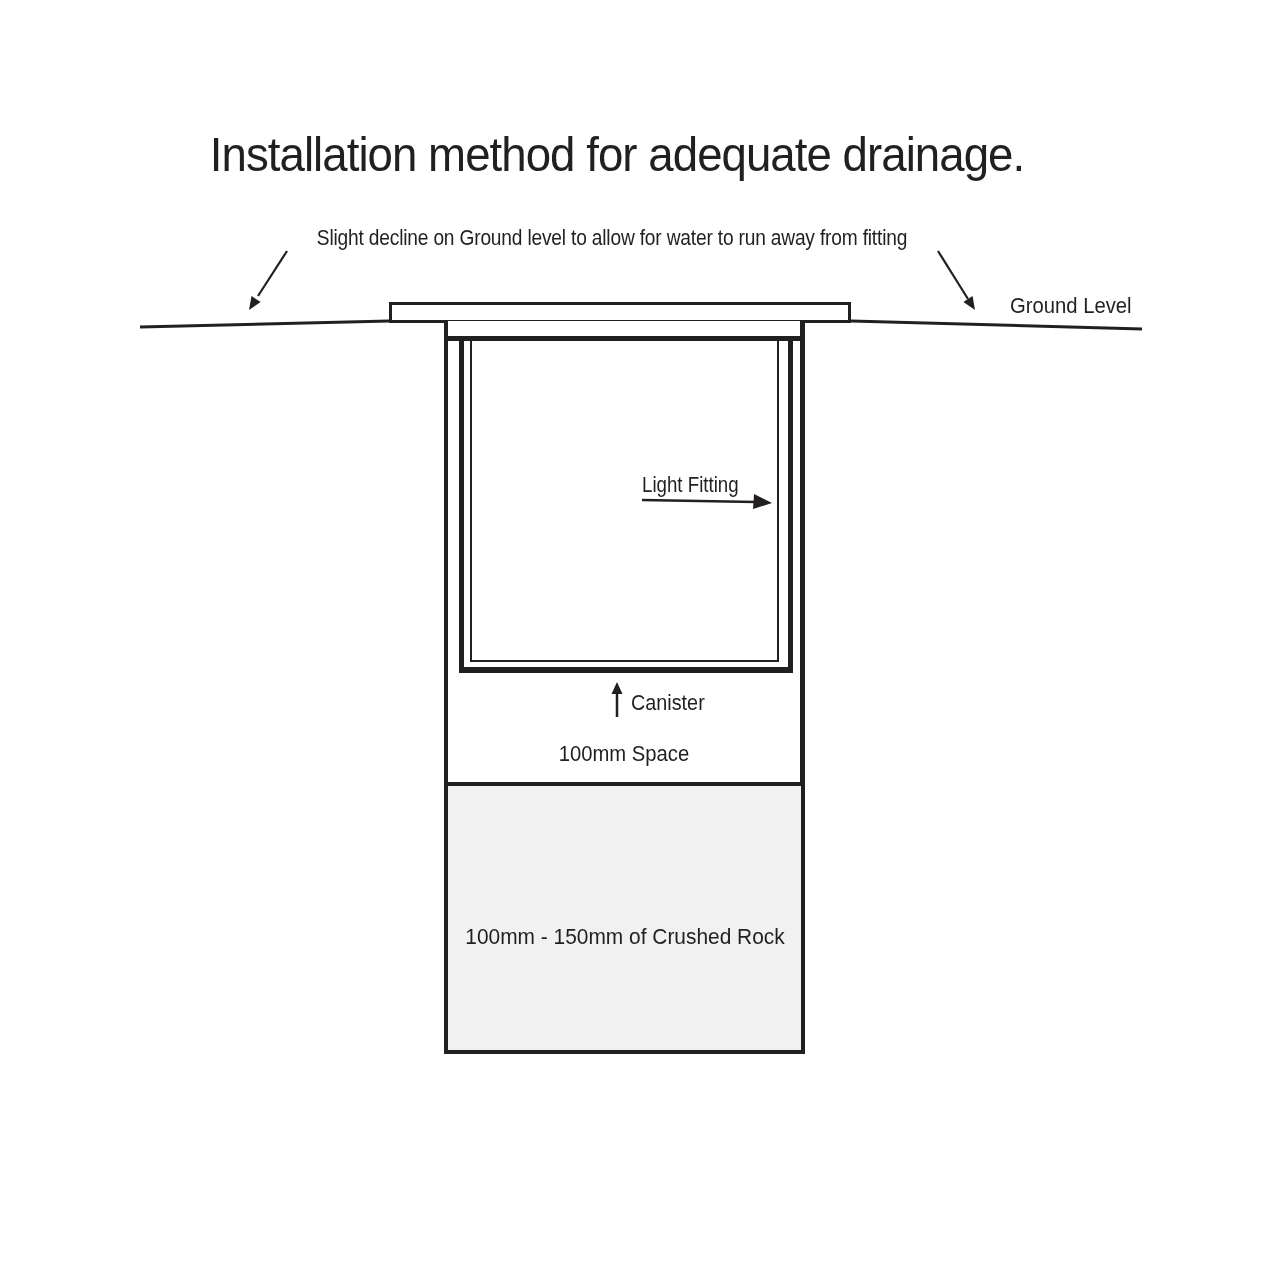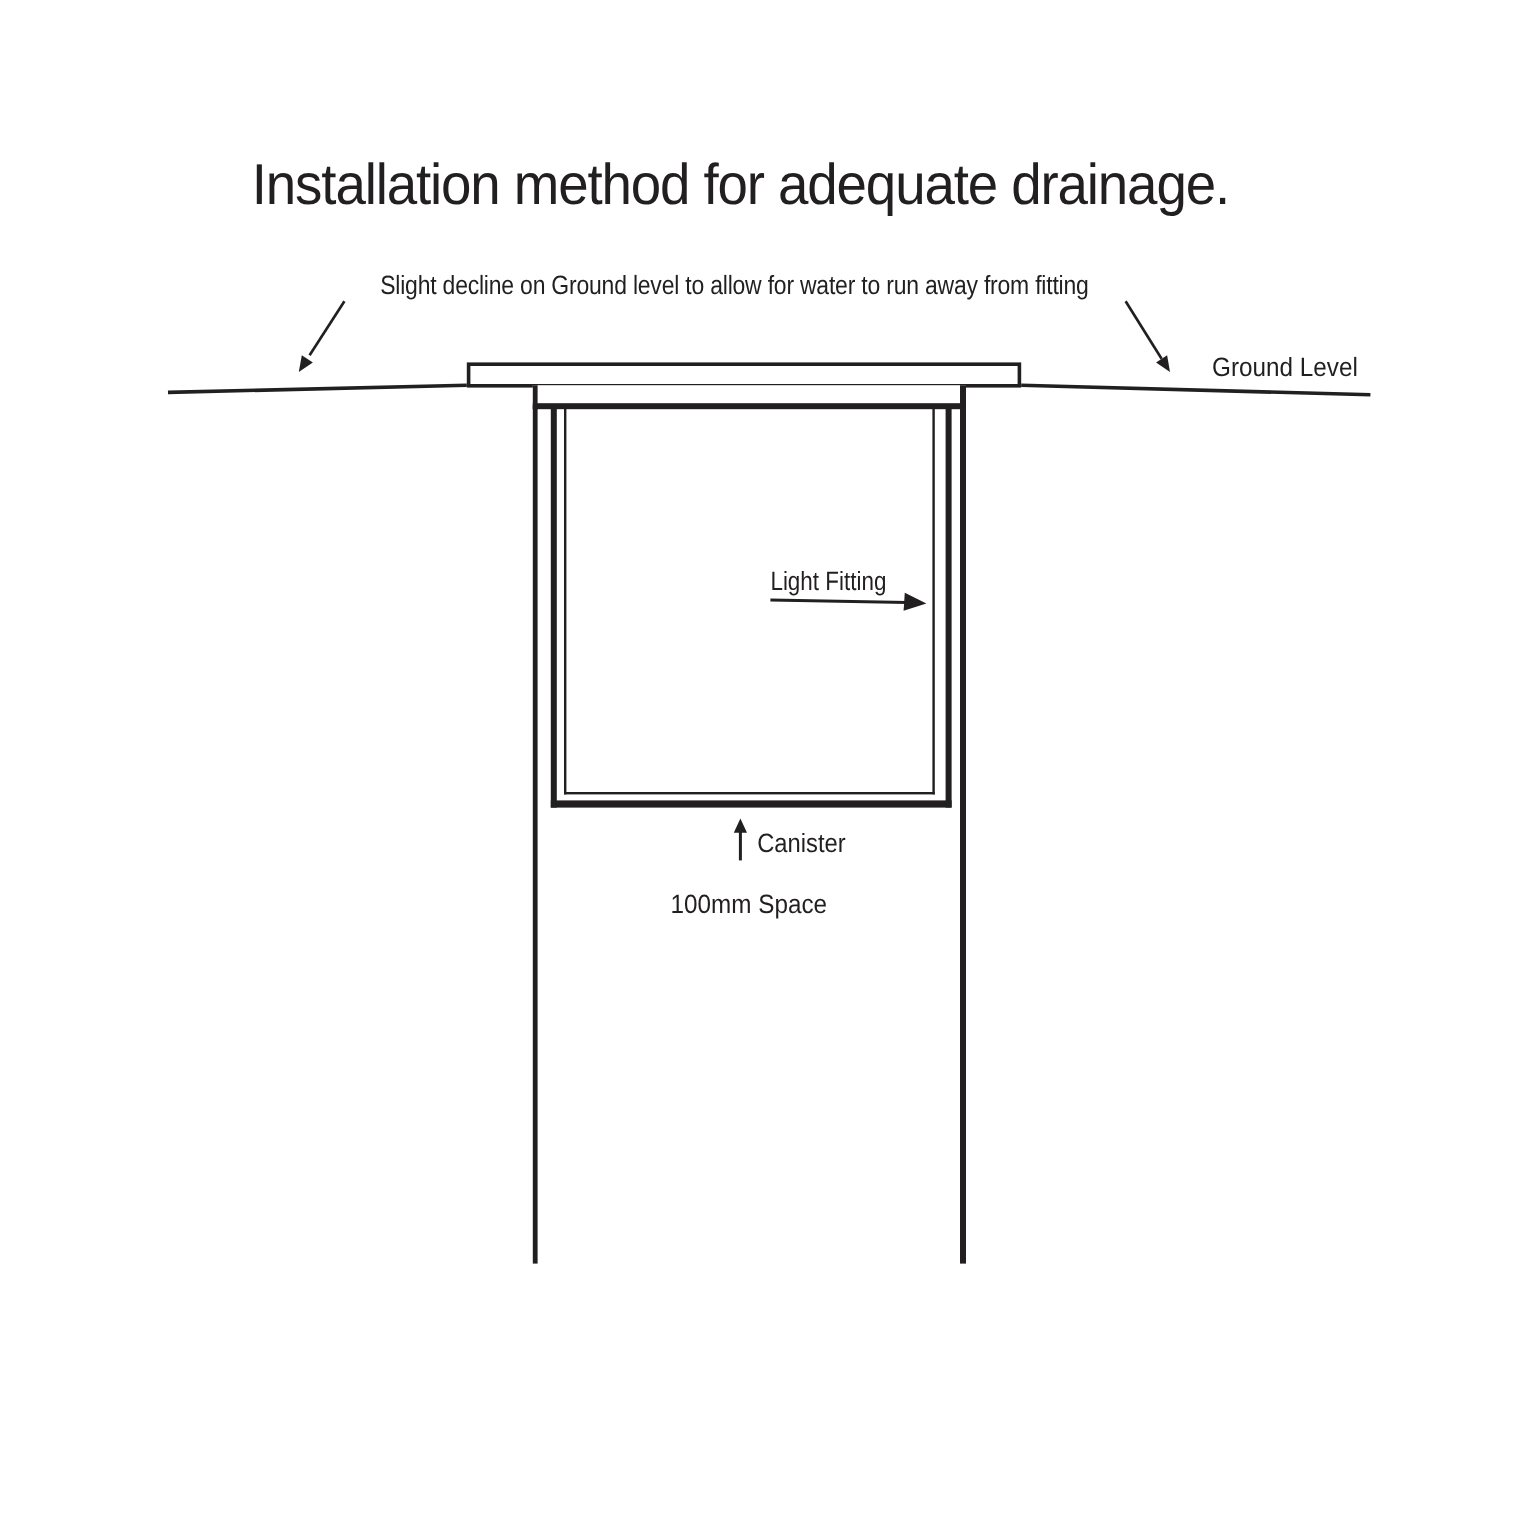--- a/index.html
+++ b/index.html
@@ -99,20 +99,23 @@
   <div class="lbl title">Installation method for adequate drainage.</div>
 
   <div class="lbl note">Slight decline on Ground level to allow for water to run away from fitting</div>
 
   <div class="flange"></div>
   <div class="rim"></div>
   <div class="pit"></div>
   <div class="canister-box"></div>
   <div class="fitting-box"></div>
 
+  <div class="rock">
+    <div class="rock-label">100mm - 150mm of Crushed Rock</div>
+  </div>
 
   <div class="lbl ground-label">Ground Level</div>
   <div class="lbl lf-label">Light Fitting</div>
   <div class="lbl can-label">Canister</div>
   <div class="lbl space-label">100mm Space</div>
 
   <svg class="overlay" viewBox="0 0 1281 1281">
     <line class="stroke" x1="140" y1="327" x2="389" y2="321" stroke-width="3"></line>
     <line class="stroke" x1="851" y1="321" x2="1142" y2="329" stroke-width="3"></line>
 

